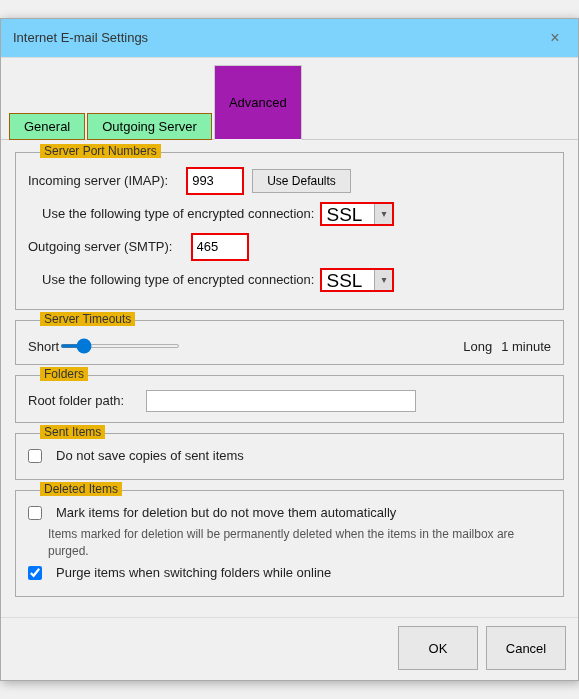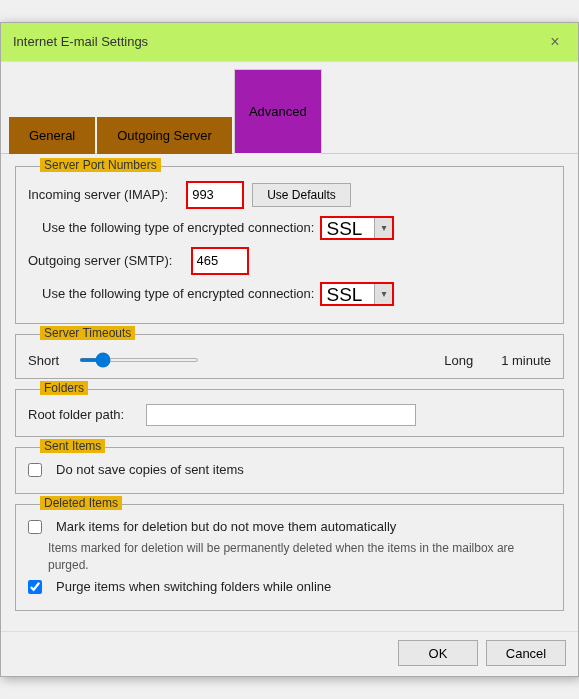--- a/index.html
+++ b/index.html
@@ -12,21 +12,21 @@
       font-family: 'Segoe UI', Tahoma, Geneva, Verdana, sans-serif;
       font-size: 13px;
     }
     .dialog {
       width: 579px;
       background: #f0f0f0;
       border: 1px solid #aaa;
       box-shadow: 2px 2px 10px rgba(0,0,0,0.3);
     }
     .title-bar {
-      background: #bef264;
+      background: #7dd3fc;
       padding: 8px 12px;
       display: flex;
       justify-content: space-between;
       align-items: center;
       border-bottom: 1px solid #ddd;
     }
     .title-bar-text {
       font-size: 13px;
       color: #333;
     }
@@ -59,22 +59,22 @@
       position: relative;
       bottom: -1px;
     }
     .tab.active {
       background: #a21caf;
       border: 1px solid #ccc;
       border-bottom: 1px solid #f0f0f0;
       z-index: 1;
     }
     .tab:not(.active) {
-      background: #a16207;
-      border: 6px solid #a16207;
+      background: #86efac;
+      border: 1px solid #a16207;
       margin-top: 48px;
     }
     .content {
       padding: 12px 14px 10px 14px;
       background: #f0f0f0;
     }
     .section {
       border: 1px solid #aaa;
       margin-bottom: 10px;
       padding: 8px 12px 10px 12px;
@@ -154,21 +154,21 @@
       align-items: center;
       justify-content: center;
       font-size: 10px;
       color: #555;
       cursor: pointer;
     }
     
     .timeout-row {
       display: flex;
       align-items: center;
-      gap: 20px;
+      gap: 1px;
       margin-top: 4px;
     }
     .slider-container {
       display: flex;
       align-items: center;
       gap: 4px;
       flex: 1;
     }
     input[type=range] {
       width: 120px;
@@ -213,21 +213,21 @@
     .bottom-bar {
       display: flex;
       justify-content: flex-end;
       gap: 8px;
       padding: 8px 12px 10px 12px;
       background: #f0f0f0;
       border-top: 1px solid #ddd;
     }
     .btn-ok, .btn-cancel {
       width: 80px;
-      height: 26px;
+      height: 44px;
       border: 1px solid #aaa;
       background: #e8e8e8;
       cursor: pointer;
       font-size: 13px;
     }
     .section-inner { padding-top: 6px; }
   </style>
 </head>
 <body>
 

